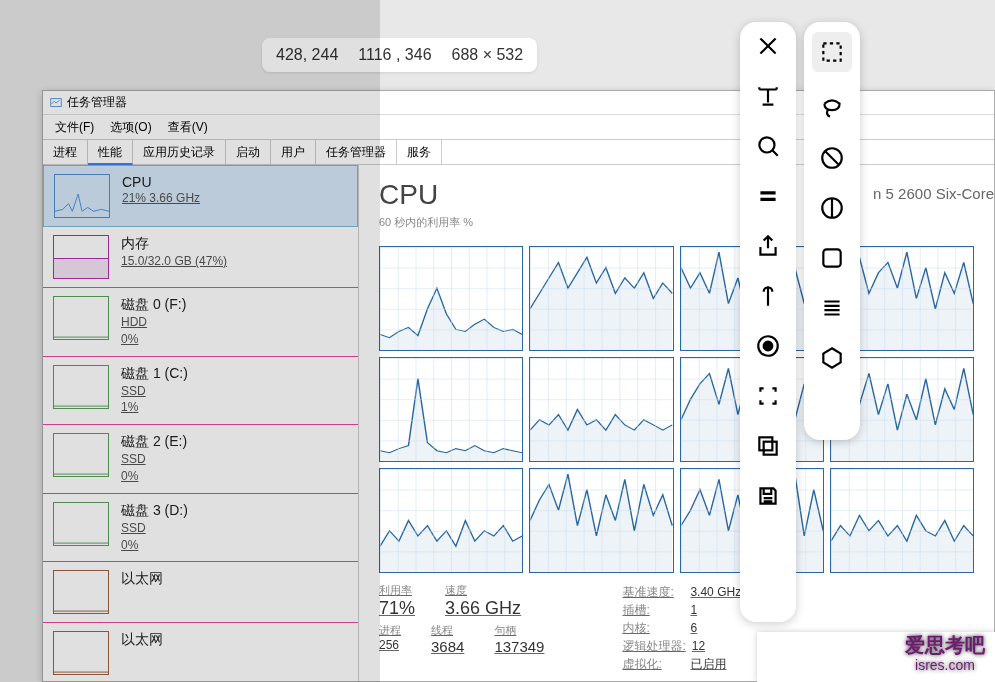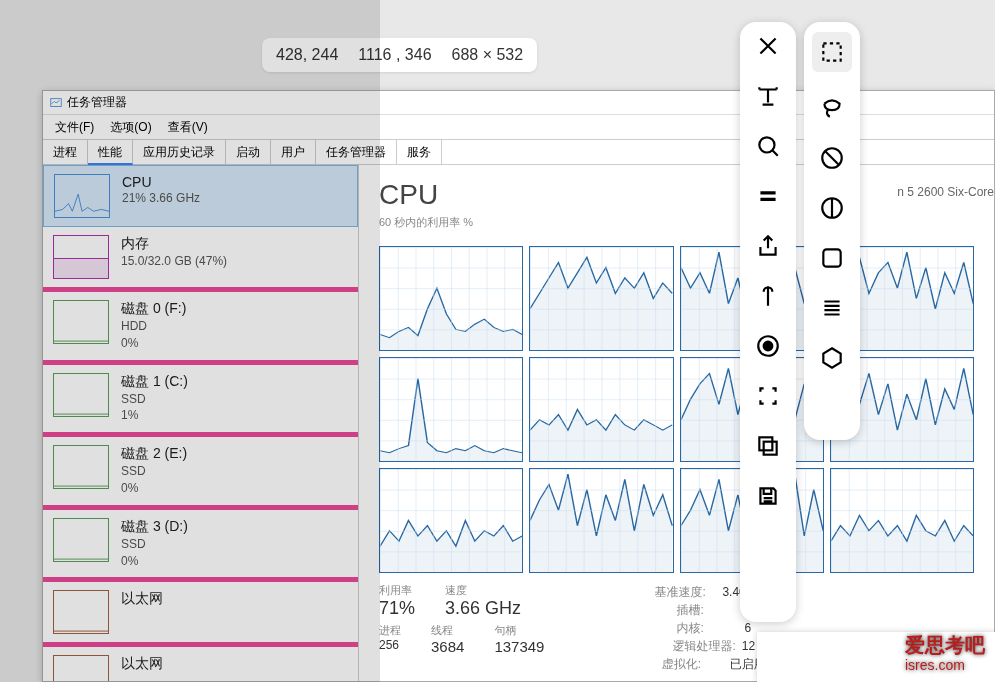--- a/index.html
+++ b/index.html
@@ -17,65 +17,65 @@
 .tabs { height: 26px; display: flex; border-top: 1px solid #ccc; border-bottom: 1px solid #ccc; font-size: 12px; }
 .tab { padding: 4px 10px; border-right: 1px solid #ccc; cursor: default; }
 .tab.active { background: #fff; border-bottom: 2px solid #3b82f6; margin-bottom: -1px; }
 
 .content { display: flex; height: calc(100% - 74px); }
 .sidebar { width: 316px; border-right: 1px solid #ccc; overflow-y: auto; position: relative; }
 .sidebar::-webkit-scrollbar { width: 16px; }
 .sidebar::-webkit-scrollbar-track { background: #f0f0f0; }
 .sidebar::-webkit-scrollbar-thumb { background: #c0c0c0; }
 
-.side-item { display: flex; padding: 8px 10px; gap: 12px; border-bottom: 5px solid #ec4899; cursor: default; }
+.side-item { display: flex; padding: 8px 10px; gap: 12px; border-bottom: 1px solid #ec4899; cursor: default; }
 .side-item.selected { background: #d5e8f7; border: 1px solid #7ab8e0; }
 .side-graph { width: 56px; height: 44px; border: 1px solid; position: relative; overflow: hidden; }
 .side-graph.cpu { border-color: #4a90d9; }
 .side-graph.mem { border-color: #b030b0; }
 .side-graph.disk { border-color: #5a9e5a; }
 .side-graph.net { border-color: #a06040; }
 .side-graph svg { width: 100%; height: 100%; }
 .side-item .label { font-size: 14px; font-weight: 500; color: #222; }
-.side-item .sub { font-size: 12px; color: #555; line-height: 1.4; }
+.side-item .sub { font-size: 12px; color: #555; line-height: 1.4; text-decoration: underline; }
 
 .main { flex: 1; padding: 14px 20px 10px; overflow: hidden; position: relative; }
 .main h1 { font-size: 28px; font-weight: 400; color: #444; margin-bottom: 4px; }
-.cpu-model { position: absolute; top: 20px; right: 0; font-size: 12px; color: #666; }
+.cpu-model { position: absolute; top: 20px; right: 0; font-size: 15px; color: #666; }
 .chart-label { font-size: 11px; color: #888; margin-bottom: 16px; }
 .chart-grid { display: grid; grid-template-columns: repeat(4, 1fr); gap: 6px; margin-bottom: 10px; }
 .mini-chart { height: 105px; border: 1px solid #2968a3; background: #fff; position: relative; overflow: hidden; }
 .mini-chart svg { width: 100%; height: 100%; }
 .mini-chart::before { content: ''; position: absolute; inset: 0;
   background-image: linear-gradient(to right, rgba(200,220,240,.5) 1px, transparent 1px),
                     linear-gradient(to bottom, rgba(200,220,240,.5) 1px, transparent 1px);
   background-size: 12.5% 20%; pointer-events: none; }
 
-.stats { display: flex; gap: 110px; font-size: 12px; color: #666; }
+.stats { display: flex; gap: 78px; font-size: 12px; color: #666; text-decoration: underline; }
 .stats .col { display: flex; flex-direction: column; gap: 0px; }
 .stats .row { display: flex; gap: 30px; }
 .stats .kv .lbl { font-size: 11px; color: #888; }
 .stats .kv .val { font-size: 18px; color: #333; }
-.stats .kv2 { display: flex; gap: 6px; line-height: 1.5; justify-content: center; }
+.stats .kv2 { display: flex; gap: 6px; line-height: 1.5; }
 .stats .kv2 .lbl { min-width: 62px; color: #888; }
 .stats .kv2 .val { color: #333; }
 
 
 .dim { position: absolute; top: 0; left: 0; width: 380px; height: 100%; background: rgba(0,0,0,0.12); z-index: 10; pointer-events: none; }
 
 
 .tool-col { position: absolute; top: 22px; width: 56px; background: #fff; border-radius: 16px; padding: 10px 0; display: flex; flex-direction: column; align-items: center; gap: 22px; box-shadow: 0 2px 10px rgba(0,0,0,0.2); z-index: 50; }
 .tool-col.left { left: 740px; height: 600px; }
 .tool-col.right { left: 804px; height: 418px; }
 .tool-btn { width: 36px; height: 28px; display: flex; align-items: center; justify-content: center; cursor: pointer; }
 .tool-btn svg { width: 26px; height: 26px; stroke: #000; stroke-width: 2; fill: none; }
 .tool-btn.selected { background: #eee; border-radius: 6px; padding: 4px; width: 40px; height: 40px; }
 
 
-.watermark { position: absolute; bottom: 8px; right: 10px; text-align: left; color: #b91c1c; text-shadow: 0 0 4px rgba(0,0,0,0.8); font-size: 14px; z-index: 60; line-height: 1.2; }
+.watermark { position: absolute; bottom: 8px; right: 10px; text-align: center; color: #701a75; text-shadow: 0 0 4px rgba(0,0,0,0.8); font-size: 14px; z-index: 60; line-height: 1.2; }
 .watermark .big { font-size: 20px; font-weight: bold; }
 
 
 .br-box { position: absolute; bottom: 0; right: 0; width: 238px; height: 50px; background: #fff; box-shadow: 0 0 6px rgba(0,0,0,.2); z-index: 40; }
 </style>
 </head>
 <body>
 
 <div class="coord-badge">
   <span>428, 244</span>

